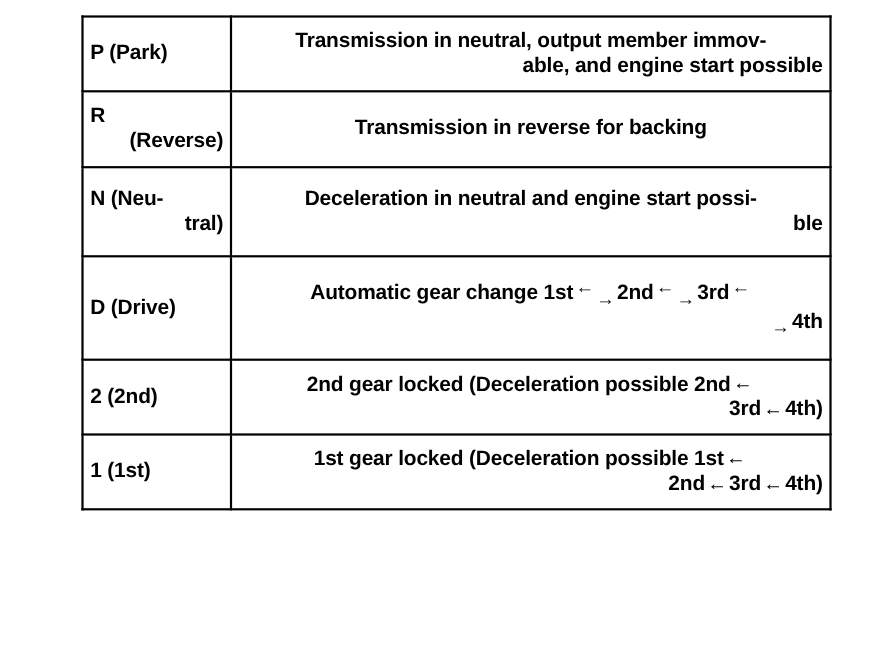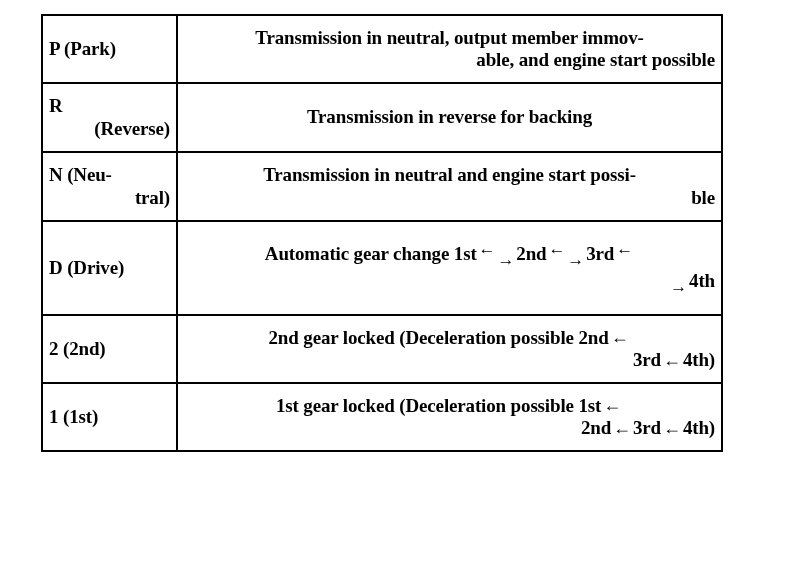--- a/index.html
+++ b/index.html
@@ -17,27 +17,26 @@
 
   .page {
     position: relative;
     width: 800px;
     height: 588px;
     background: #ffffff;
   }
 
   .spec-table {
     position: absolute;
-    left: 41px;
+    left: 74px;
     top: 14px;
     width: 682px;
     border-collapse: collapse;
     table-layout: fixed;
     background: #ffffff;
-    font-family: Liberation Serif, serif;
   }
 
   .spec-table td {
     border: 2px solid #000000;
     padding: 0 6px;
     vertical-align: middle;
     font-size: 19px;
     line-height: 1.18;
     font-weight: 700;
     letter-spacing: -0.15px;
@@ -54,21 +53,21 @@
 
   .cell-desc {
     text-align: center;
     padding-left: 10px;
     padding-right: 10px;
   }
 
   
   .r-park    { height: 68px; }
   .r-reverse { height: 69px; }
-  .r-neutral { height: 69px; }
+  .r-neutral { height: 81px; }
   .r-drive   { height: 94px; }
   .r-third   { height: 73px; }
   .r-second  { height: 68px; }
   .r-first   { height: 68px; }
   .r-control { height: 67px; }
 
   
   .arr {
     font-weight: 700;
     display: inline-block;
@@ -118,21 +117,21 @@
         </td>
         <td class="cell-desc">Transmission in reverse for backing</td>
       </tr>
 
       <tr class="r-neutral">
         <td class="cell-range">
           <span>N (Neu-</span>
           <span class="line2">tral)</span>
         </td>
         <td class="cell-desc">
-          <span>Transmission in neutral and engine start possi-</span>
+          <span>Deceleration in neutral and engine start possi-</span>
           <span class="line2">ble</span>
         </td>
       </tr>
 
       <tr class="r-drive">
         <td class="cell-range">D (Drive)</td>
         <td class="cell-desc">
           <span class="nowrap">
             <span>Automatic gear change 1st</span><span class="arr arr-left-up">←</span><span class="arr arr-right-down">→</span><span>2nd</span><span class="arr arr-left-up">←</span><span class="arr arr-right-down">→</span><span>3rd</span><span class="arr arr-left-up">←</span>
           </span>

